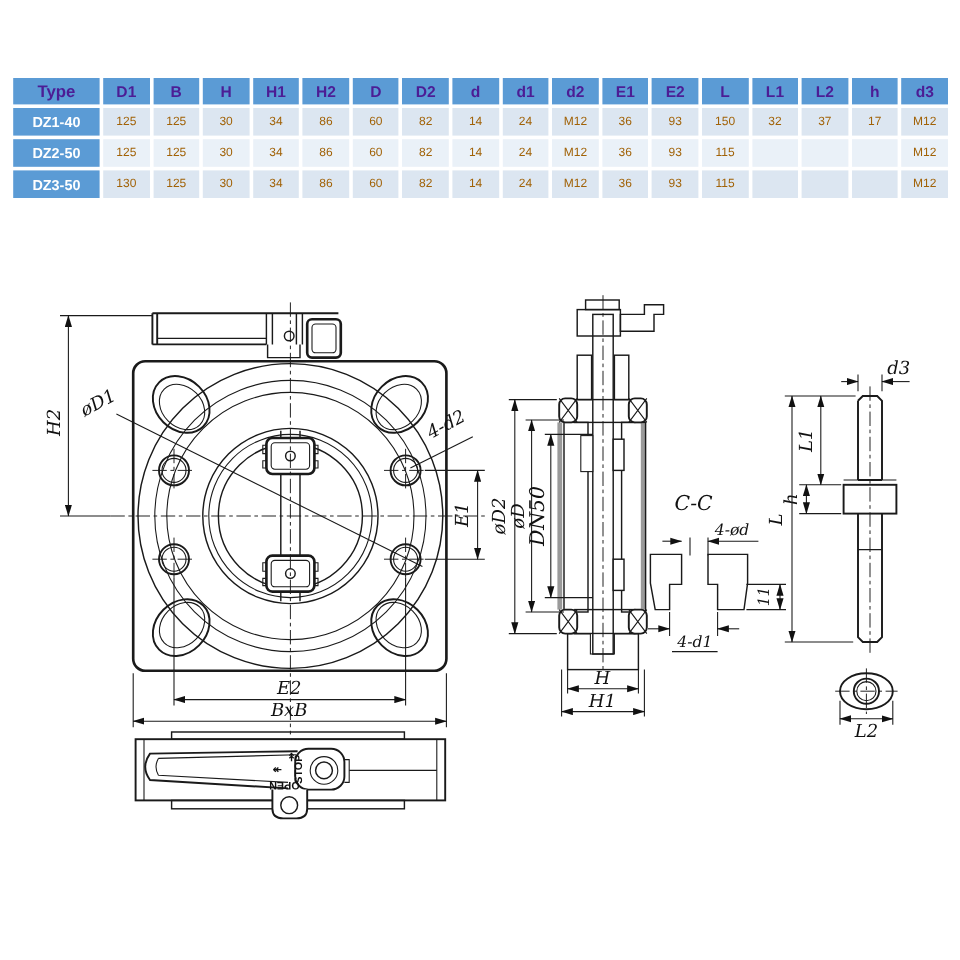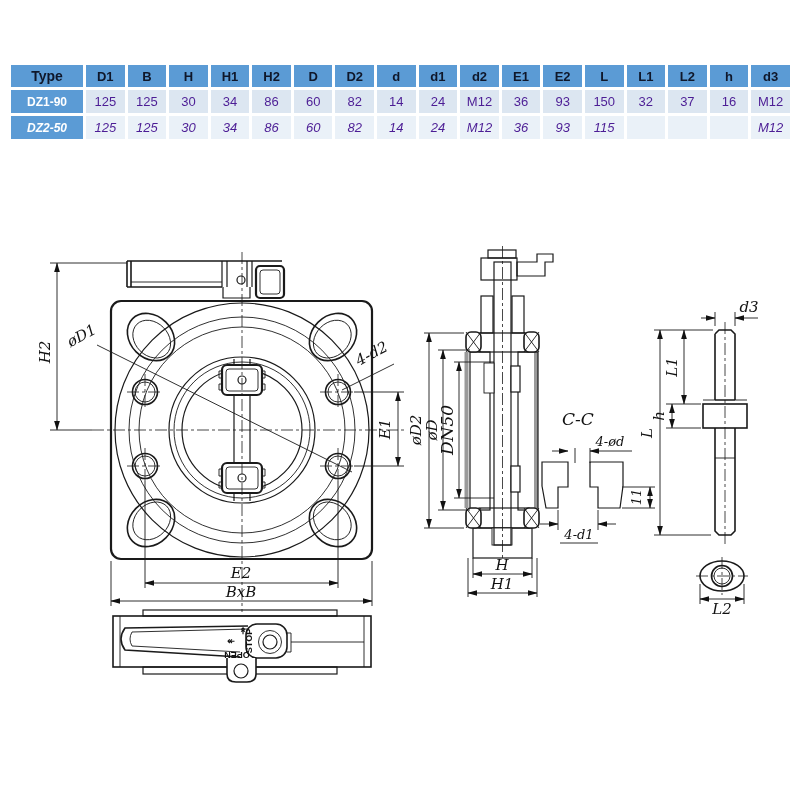--- a/index.html
+++ b/index.html
@@ -1,27 +1,27 @@
 <!DOCTYPE html>
 <html><head>
 <meta charset="utf-8">
 <style>
   html,body{margin:0;padding:0;background:#fff;}
   #stage{position:relative;width:800px;height:800px;background:#ffffff;overflow:hidden;
          font-family:"Liberation Sans",sans-serif;}
   
   #spec-table{position:absolute;left:8px;top:62px;width:785px;border-collapse:separate;
               border-spacing:3px;table-layout:fixed;}
-  #spec-table th{background:#5b9bd5;color:#0f172a;font-weight:bold;font-size:13px;height:22px;
+  #spec-table th{background:#5b9bd5;color:#4c1d95;font-weight:bold;font-size:13px;height:22px;
                  text-align:center;padding:0;}
   #spec-table th.type-h{font-size:14px;}
-  #spec-table td{font-size:13px;color:#4c1d95;height:23px;text-align:center;padding:0;}
+  #spec-table td{font-size:10px;color:#a16207;height:23px;text-align:center;padding:0;}
   #spec-table td.type-c{background:#5b9bd5;color:#fff;font-weight:bold;font-size:12px;}
   #spec-table tr.ra td{background:#dce6f1;}
-  #spec-table tr.rb td{background:#eaf1f8;font-style:italic;}
+  #spec-table tr.rb td{background:#eaf1f8;}
   #spec-table tr.ra td.type-c, #spec-table tr.rb td.type-c{background:#5b9bd5;}
   
   #drawing{position:absolute;left:0;top:240px;width:800px;height:470px;}
   .ln{stroke:#1a1a1a;fill:none;stroke-width:1.2px;}
   .thick{stroke-width:2.2px;}
   .med{stroke-width:1.6px;}
   .thin{stroke-width:0.9px;}
   .wfill{fill:#ffffff;}
   .cl{stroke:#1a1a1a;stroke-width:0.8px;stroke-dasharray:12 3 3 3;fill:none;}
   .dim{stroke:#1a1a1a;stroke-width:0.9px;fill:none;}
@@ -73,37 +73,37 @@
         <th>E2</th>
         <th>L</th>
         <th>L1</th>
         <th>L2</th>
         <th>h</th>
         <th>d3</th>
       </tr>
     </thead>
     <tbody>
       <tr class="ra">
-        <td class="type-c">DZ1-90</td>
+        <td class="type-c">DZ1-40</td>
         <td>125</td>
         <td>125</td>
         <td>30</td>
         <td>34</td>
         <td>86</td>
         <td>60</td>
         <td>82</td>
         <td>14</td>
         <td>24</td>
         <td>M12</td>
         <td>36</td>
         <td>93</td>
         <td>150</td>
         <td>32</td>
         <td>37</td>
-        <td>16</td>
+        <td>17</td>
         <td>M12</td>
       </tr>
       <tr class="rb">
         <td class="type-c">DZ2-50</td>
         <td>125</td>
         <td>125</td>
         <td>30</td>
         <td>34</td>
         <td>86</td>
         <td>60</td>
@@ -112,20 +112,40 @@
         <td>24</td>
         <td>M12</td>
         <td>36</td>
         <td>93</td>
         <td>115</td>
         <td></td>
         <td></td>
         <td></td>
         <td>M12</td>
       </tr>
+      <tr class="ra">
+        <td class="type-c">DZ3-50</td>
+        <td>130</td>
+        <td>125</td>
+        <td>30</td>
+        <td>34</td>
+        <td>86</td>
+        <td>60</td>
+        <td>82</td>
+        <td>14</td>
+        <td>24</td>
+        <td>M12</td>
+        <td>36</td>
+        <td>93</td>
+        <td>115</td>
+        <td></td>
+        <td></td>
+        <td></td>
+        <td>M12</td>
+      </tr>
     </tbody>
   </table>
 
   <svg id="drawing" viewBox="0 240 800 470" xmlns="http://www.w3.org/2000/svg">
     <defs>
       <pattern id="h1" patternUnits="userSpaceOnUse" width="7" height="7">
         <path d="M0,7 L7,0" stroke="#2a2a2a" stroke-width="0.7"></path>
       </pattern>
       <pattern id="h2" patternUnits="userSpaceOnUse" width="7" height="7">
         <path d="M0,0 L7,7" stroke="#2a2a2a" stroke-width="0.7"></path>

